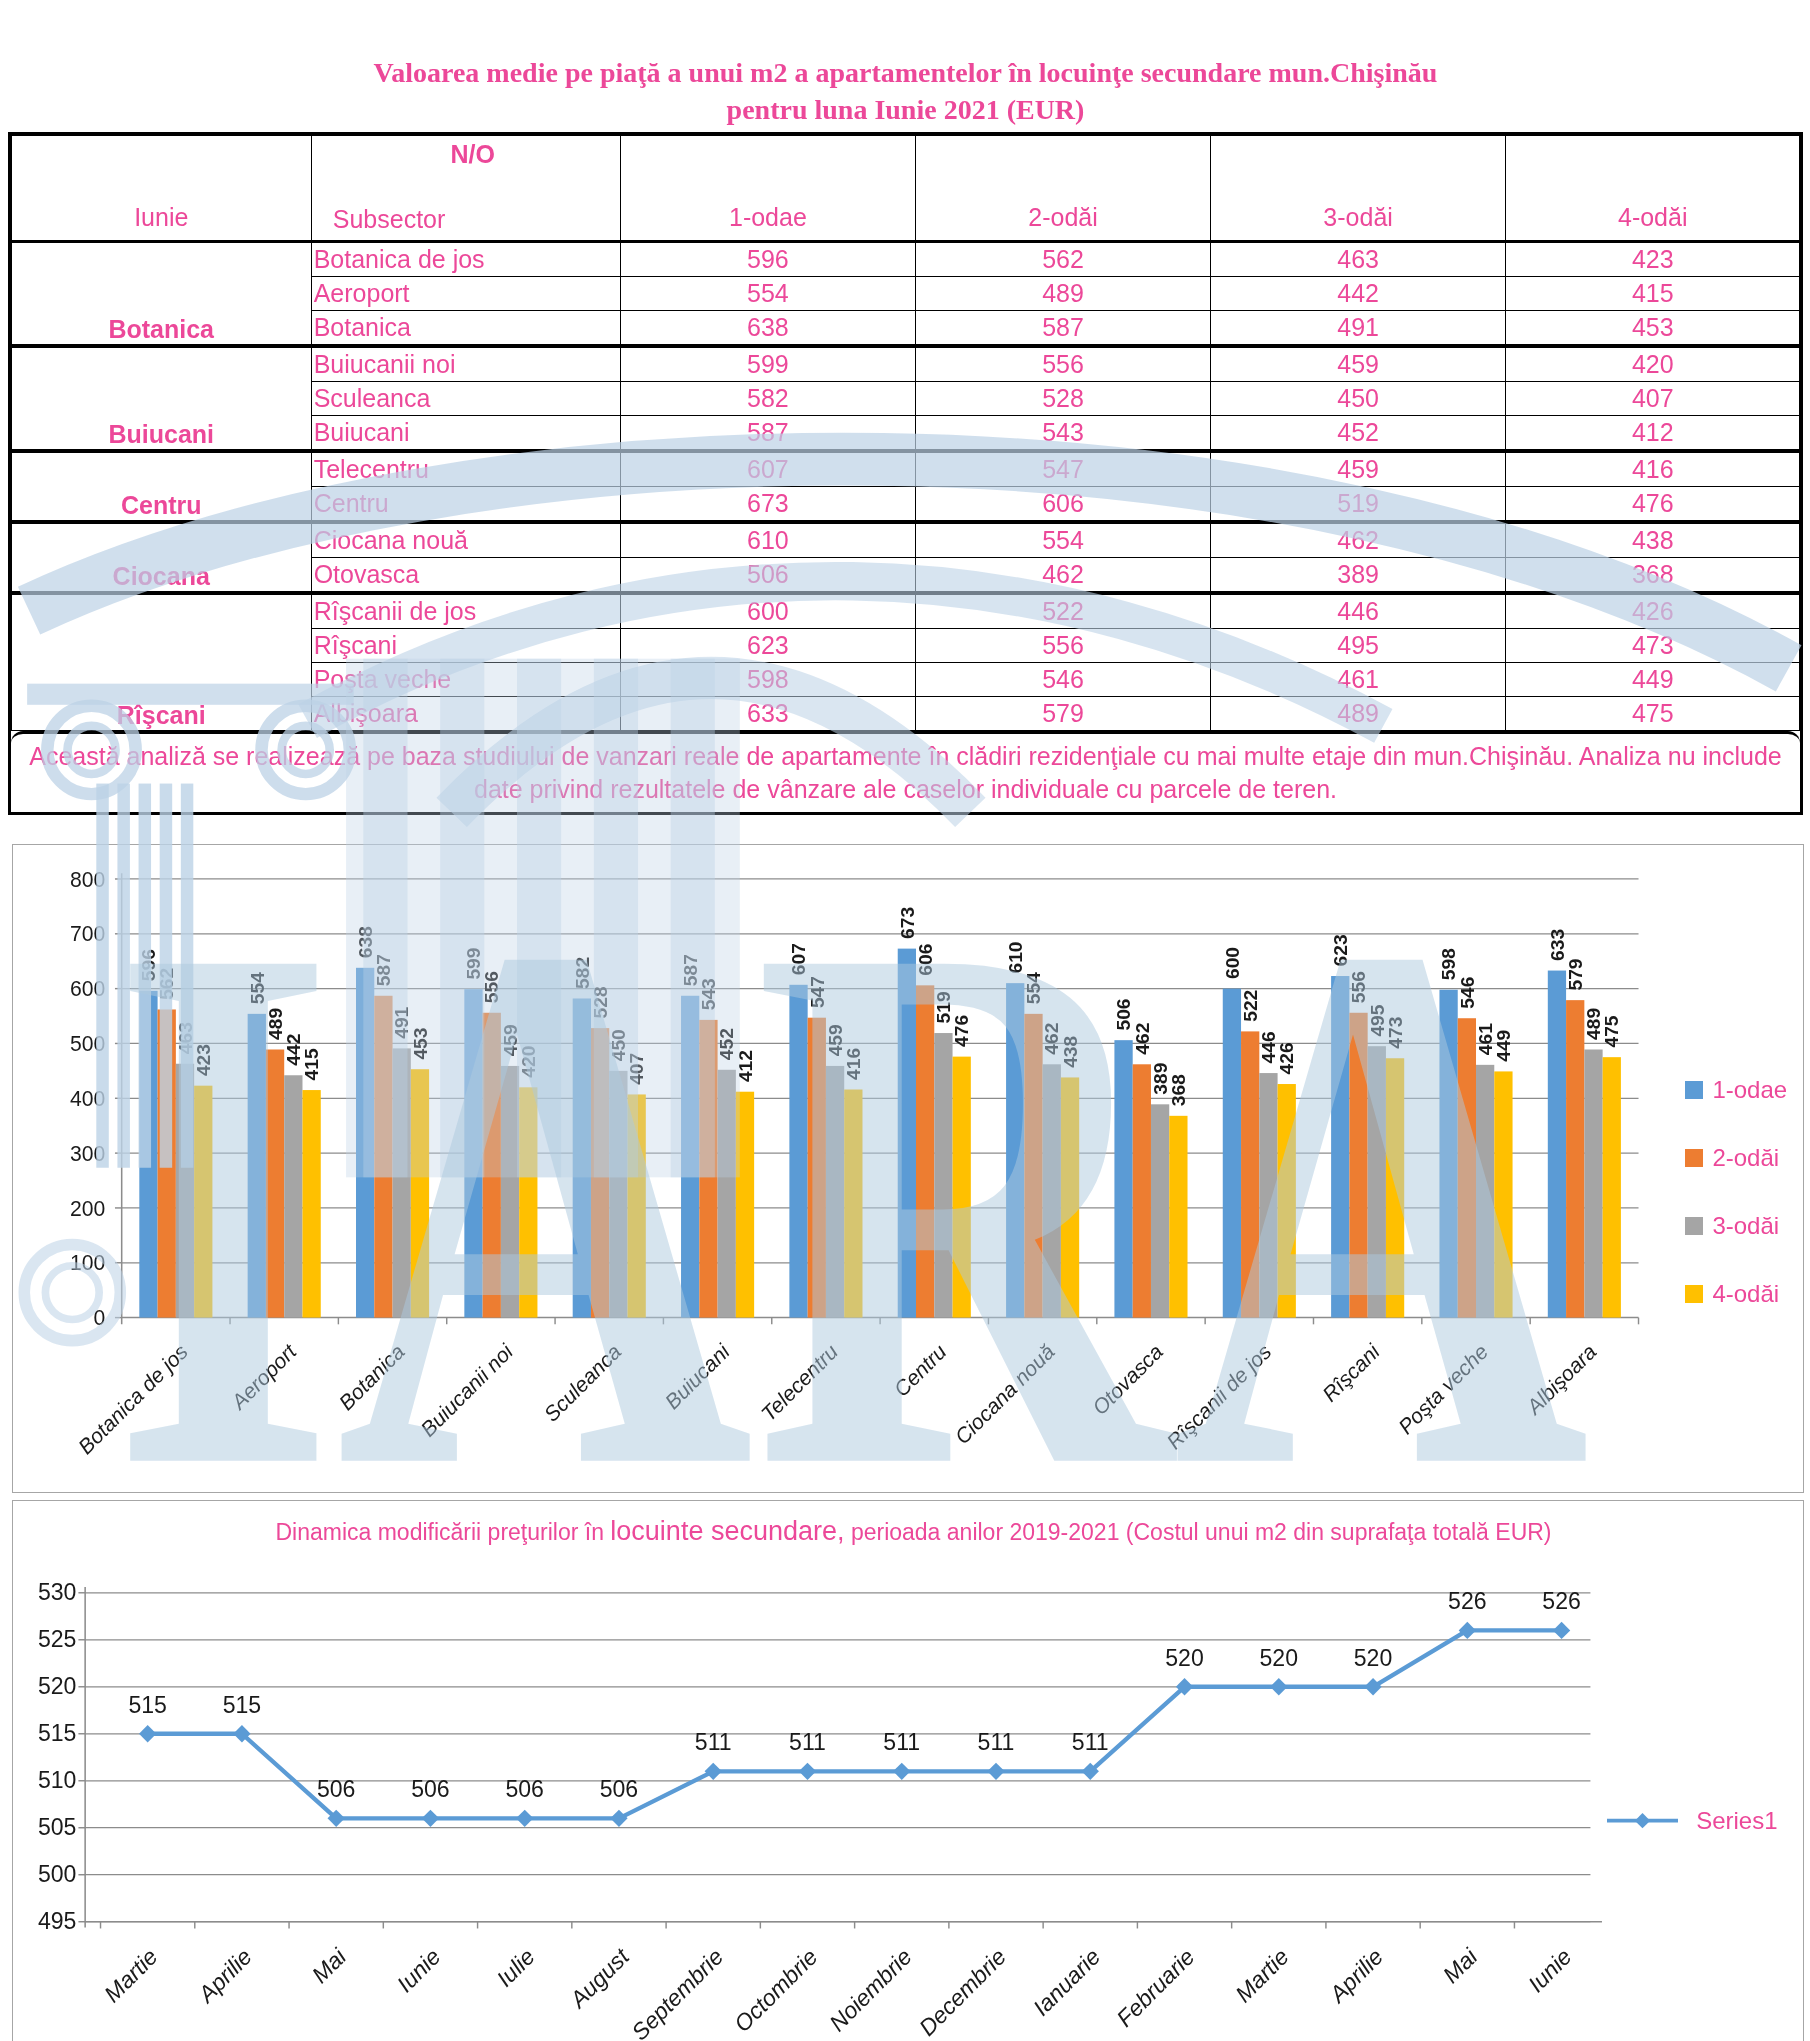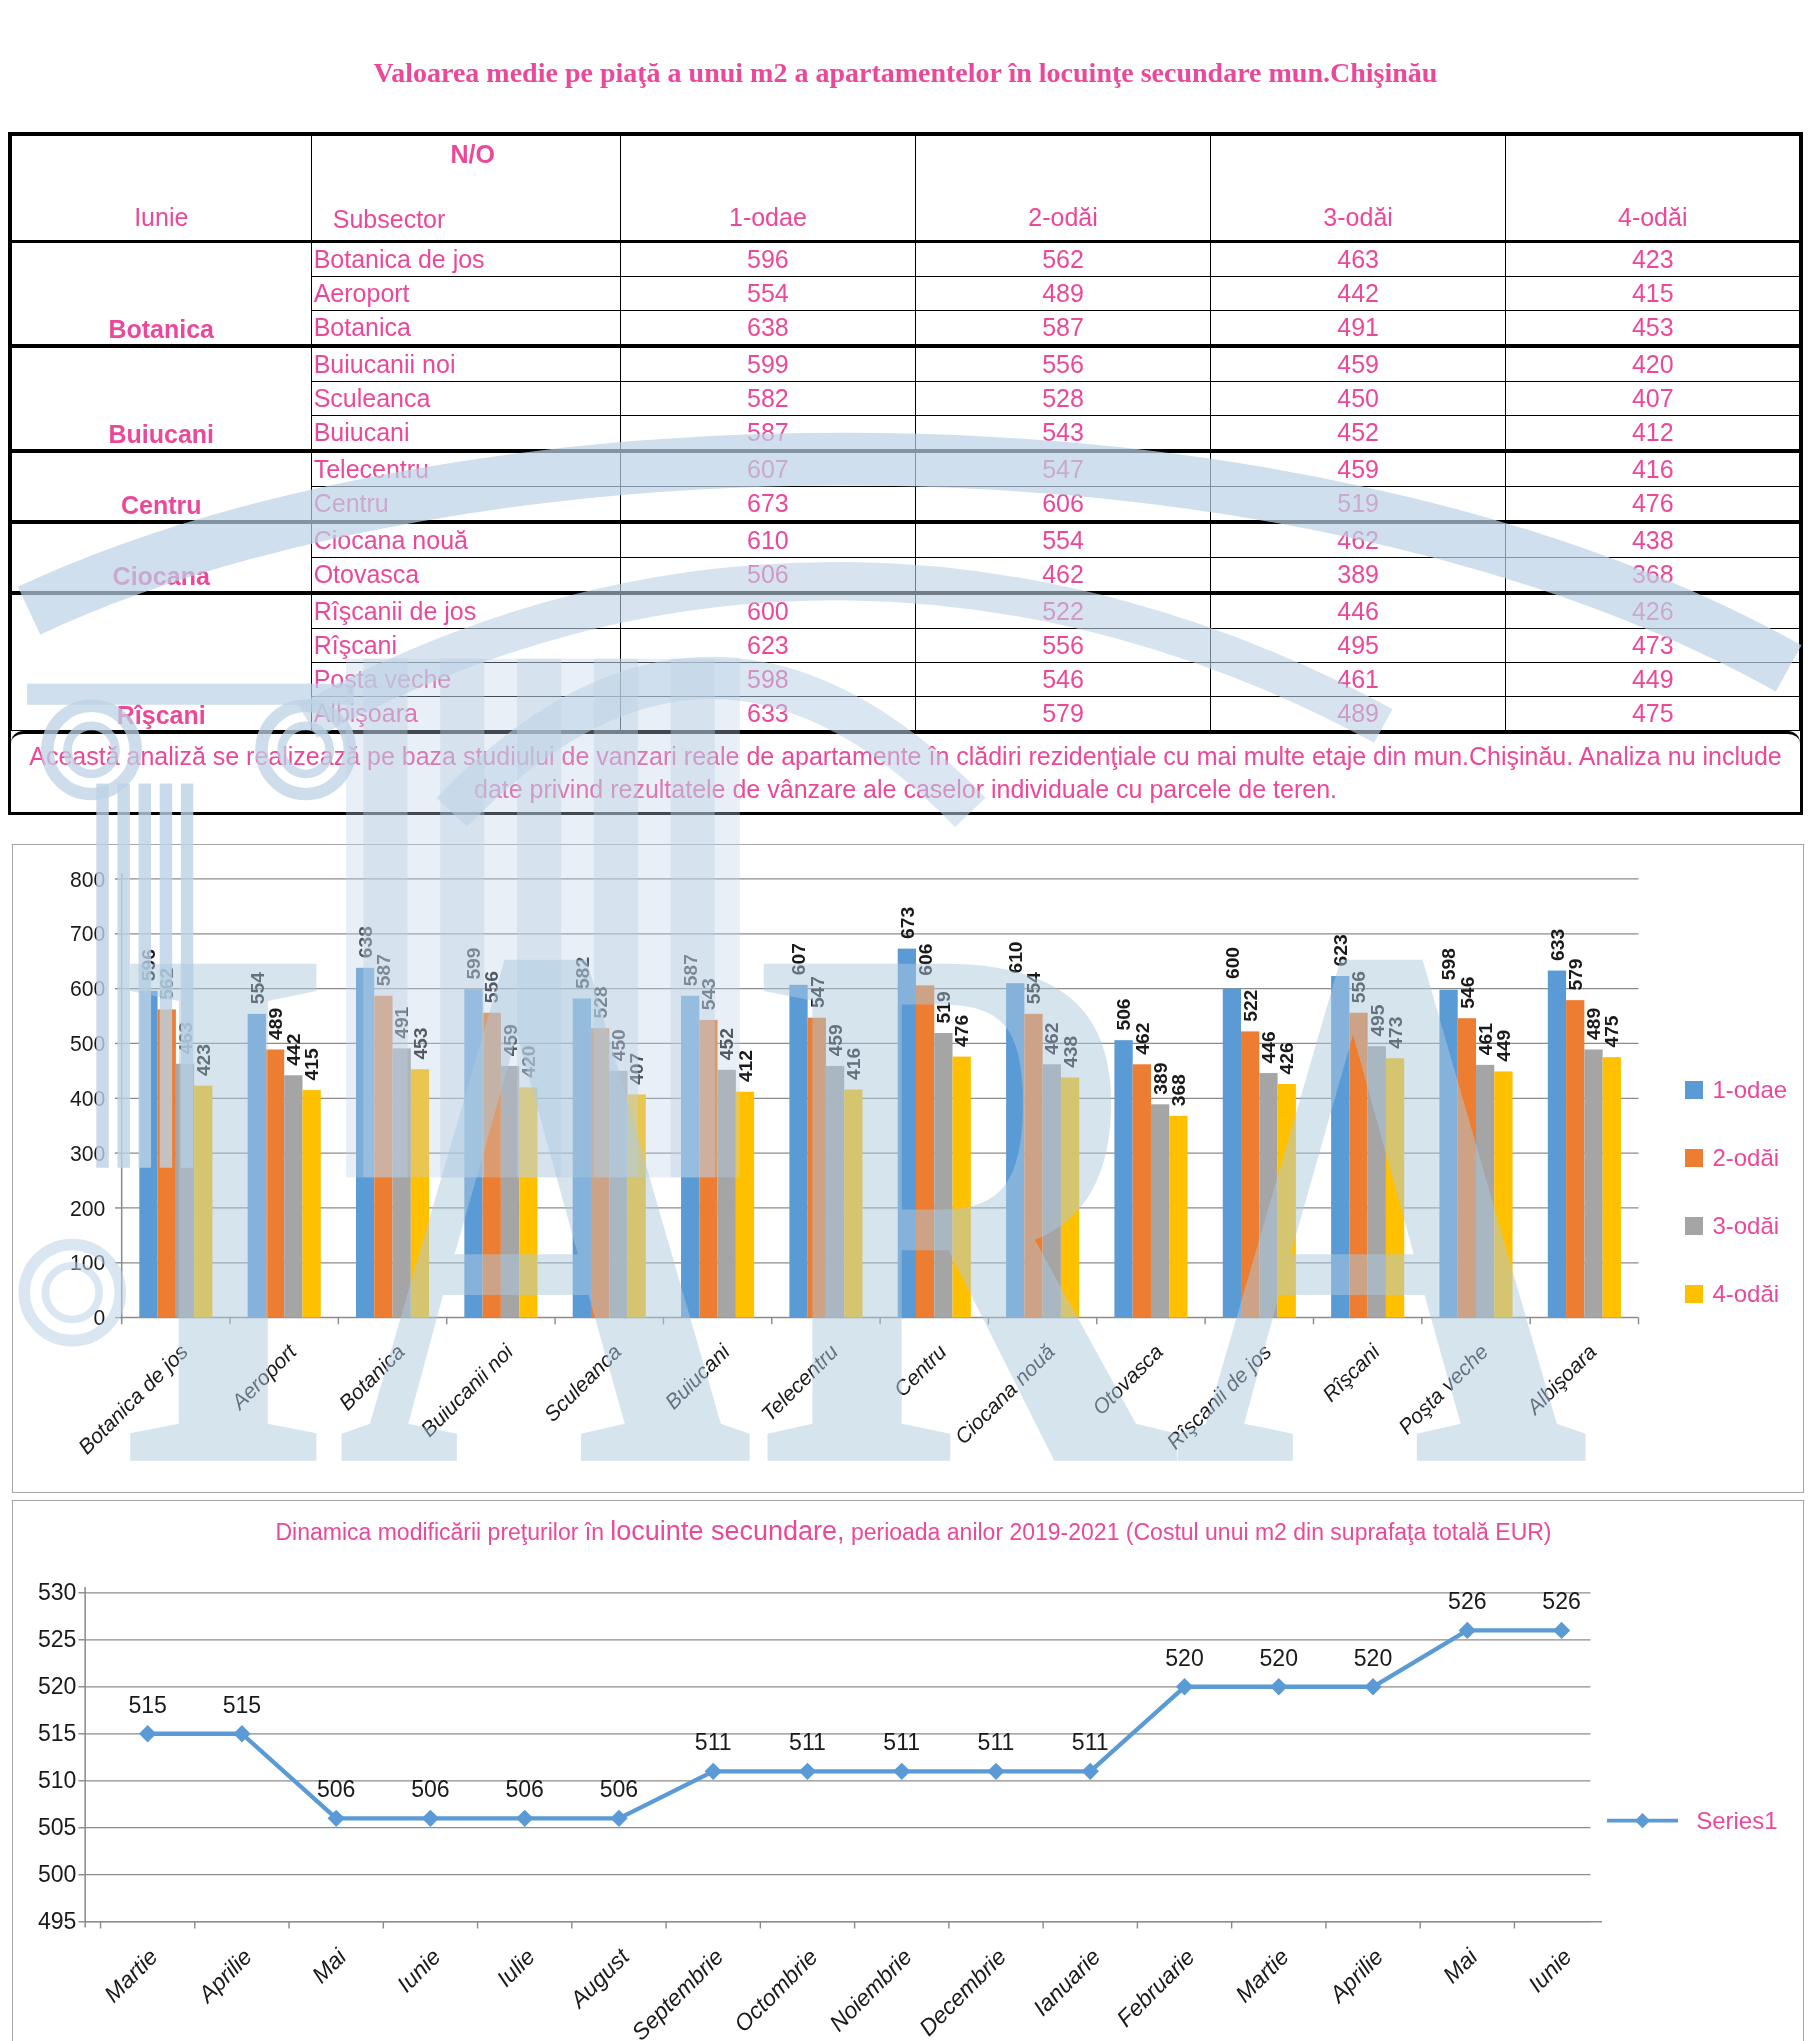--- a/index.html
+++ b/index.html
@@ -44,20 +44,21 @@
   
   .watermark{position:absolute;left:0;top:0;width:1811px;height:2041px;pointer-events:none;z-index:10;}
 </style>
 </head>
 <body>
 
 <div class="page">
 
   <div class="title">
     <div>Valoarea medie pe piaţă a unui m2 a apartamentelor în locuinţe secundare mun.Chişinău</div>
+    <div>pentru luna Iunie 2021 (EUR)</div>
   </div>
 
   <div class="tframe">
     <table class="data">
       <colgroup>
         <col style="width:300px">
           <col style="width:309px">
         <col style="width:295px">
           <col style="width:295px">
         <col style="width:295px">

